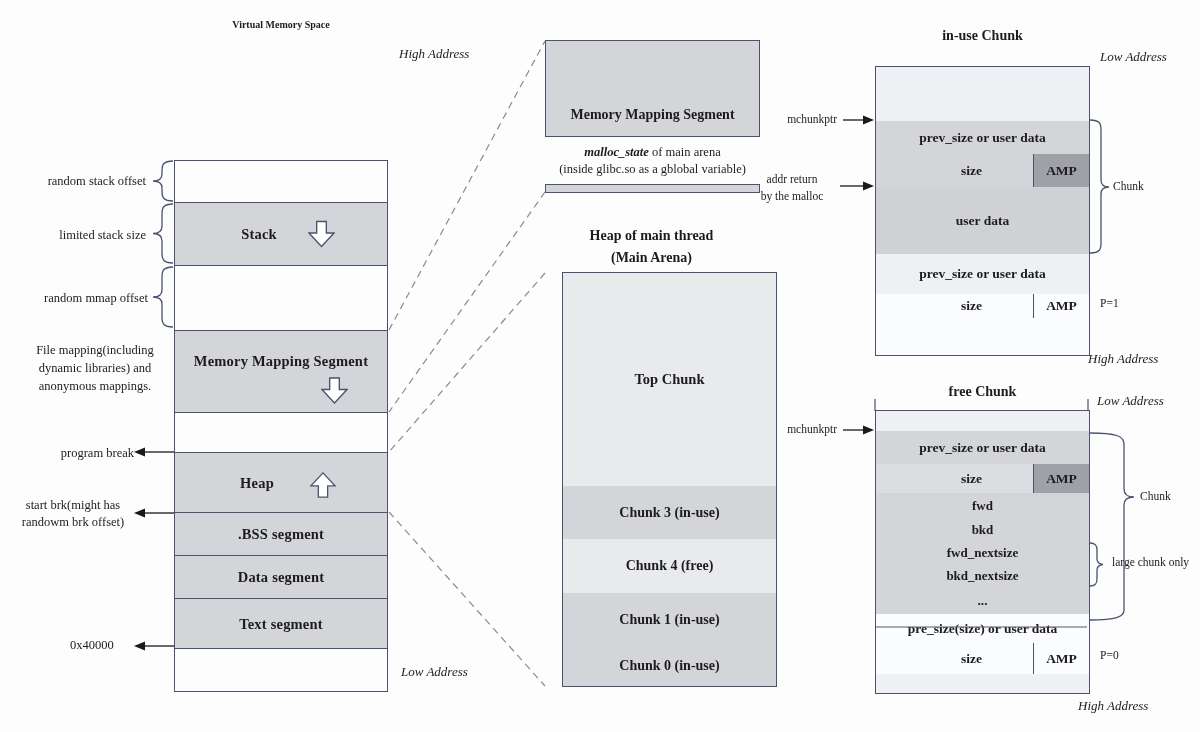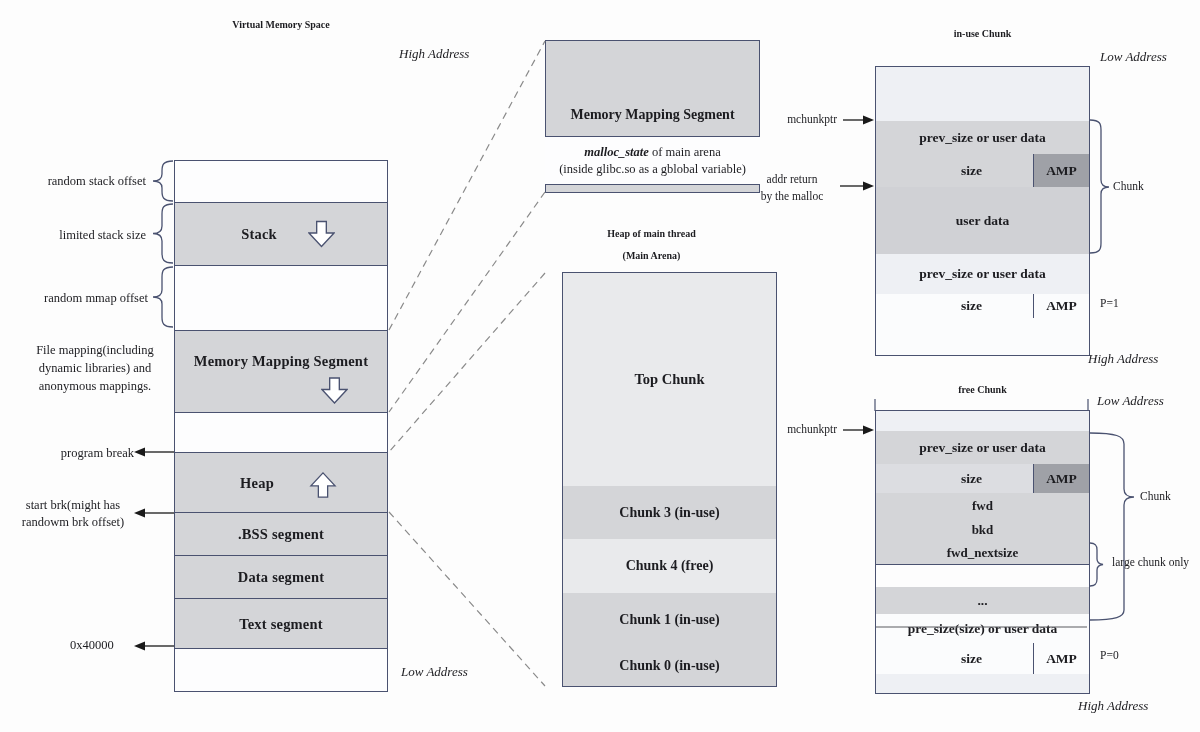--- a/index.html
+++ b/index.html
@@ -24,21 +24,21 @@
   .box{position:absolute;border:1px solid #4a5270;}
   .row{
     position:absolute;left:0;right:0;border-bottom:1px solid #4a5270;
     display:flex;align-items:center;justify-content:center;
     font-weight:bold;font-size:13.5px;
   }
   .row.last{border-bottom:none;}
   .cell-size{flex:1;display:flex;align-items:center;justify-content:center;padding-left:34px;font-weight:bold;}
   .amp{width:55px;align-self:stretch;border-left:1px solid #4a5270;display:flex;align-items:center;justify-content:center;font-weight:bold;}
   .amp.dark{background:#9fa1a7;}
-  .title{position:absolute;font-weight:bold;text-align:center;font-size:10px;}
+  .title{position:absolute;font-weight:bold;text-align:center;font-size:14px;}
   .title.sm{font-size:10px;}
   .addr{position:absolute;font-weight:normal;font-style:italic;font-size:13px;white-space:nowrap;}
   .ann{position:absolute;font-size:12.5px;line-height:18px;white-space:nowrap;}
   .ann.center{white-space:normal;text-align:center;}
   .ann.right{text-align:right;}
   .small{position:absolute;font-size:11.5px;white-space:nowrap;}
   .overlay{position:absolute;left:0;top:0;pointer-events:none;z-index:6;}
   .mms-label{position:absolute;left:0;right:0;top:66px;text-align:center;font-weight:bold;font-size:14px;}
   .strip{
     position:absolute;left:-1px;right:-1px;top:95px;height:47px;background:#fdfdfe;
@@ -195,20 +195,23 @@
     </div>
     <div class="row gray" style="top:82px;height:25px;font-size:13px;">
       <span>fwd</span>
     </div>
     <div class="row gray" style="top:107px;height:24px;font-size:13px;">
       <span>bkd</span>
     </div>
     <div class="row gray" style="top:131px;height:22px;font-size:13px;">
       <span>fwd_nextsize</span>
     </div>
+    <div class="row gray" style="top:153px;height:23px;font-size:13px;">
+      <span>bkd_nextsize</span>
+    </div>
     <div class="row gray" style="top:176px;height:27px;">
       <span>...</span>
     </div>
     <div class="row whiterow" style="top:203px;height:29px;">
       <span>pre_size(size) or user data</span>
     </div>
     <div class="row whiterow" style="top:232px;height:31px;">
       <div class="cell-size">
           <span>size</span>
         </div>

